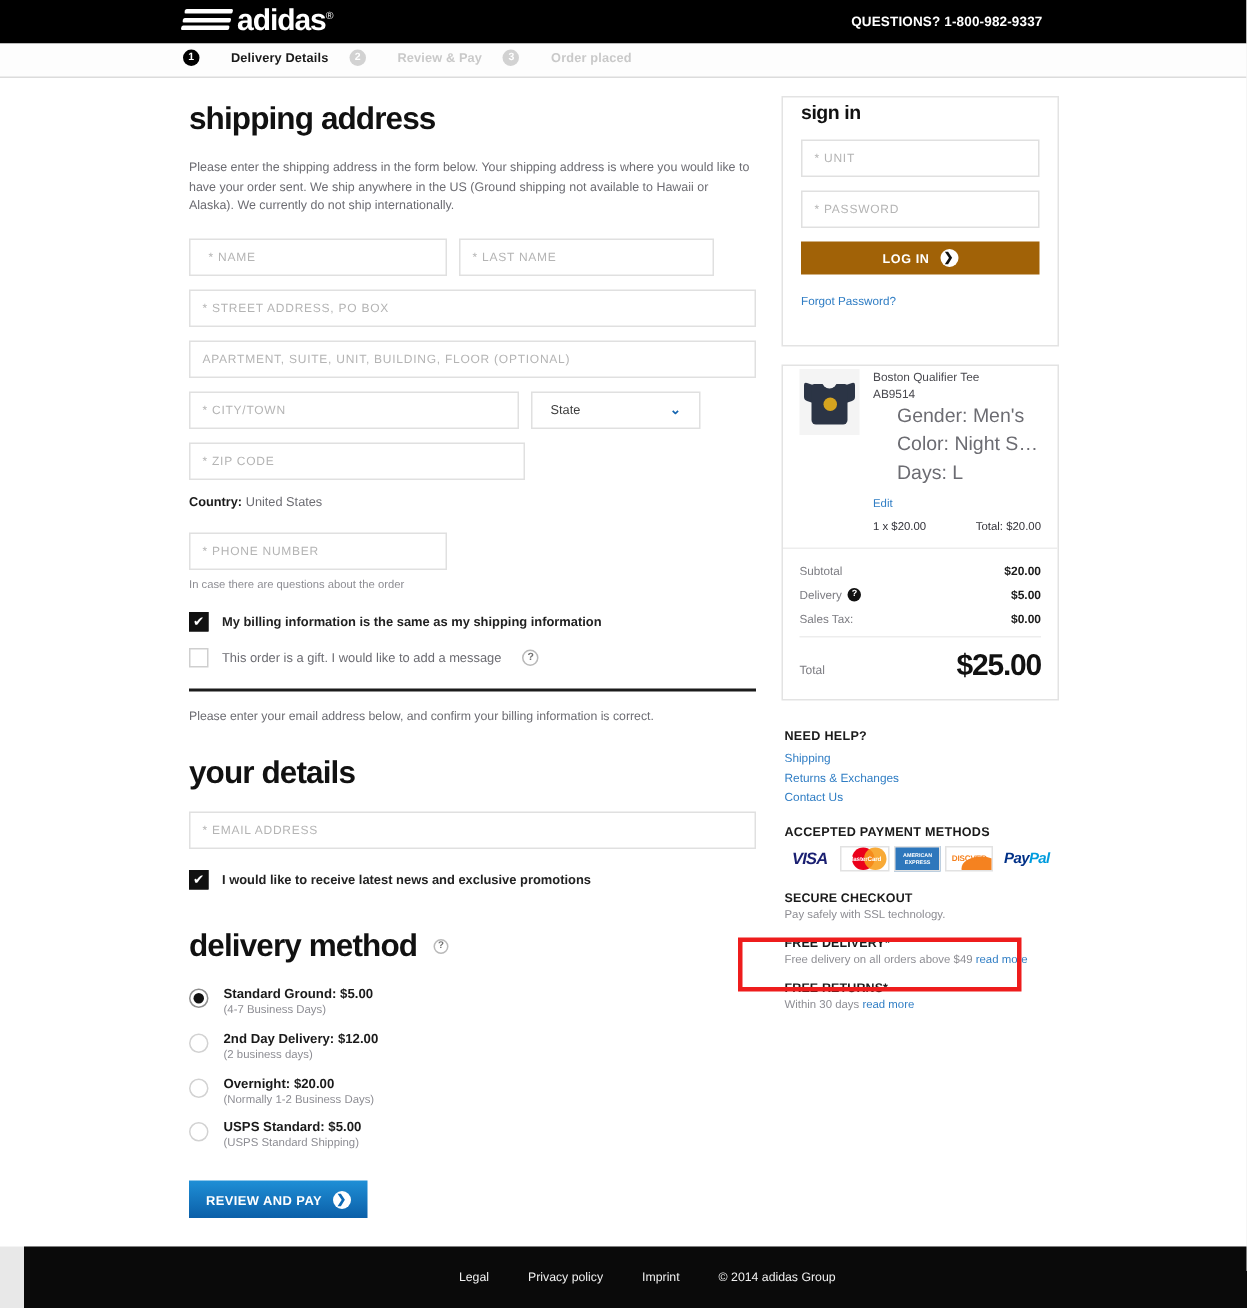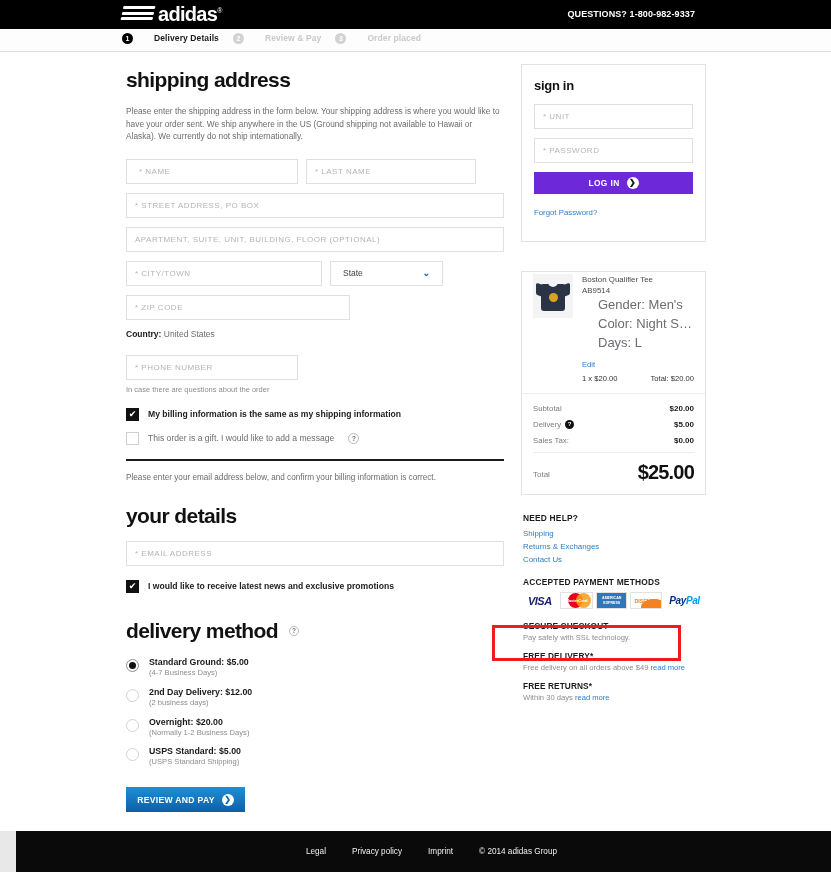--- a/index.html
+++ b/index.html
@@ -74,21 +74,21 @@
   .field {
     height:25px; border:1px solid #e0e0e0; background:#fff;
     font-size:8px; color:#b4b4b4; letter-spacing:.5px;
     display:flex; align-items:center; padding:0 8px;
     margin-bottom:9px; width:100%;
   }
   .row { display:flex; gap:8px; }
   .row .field { margin-bottom:9px; }
   .w-name { width:172px;padding-left:12px; }
   .w-last { width:170px; flex:none; }
-  .w-city { width:196px; }
+  .w-city { width:220px; }
   .w-state { width:113px; }
   .w-zip  { width:224px; }
   .w-phone{ width:172px; }
 
   .select {
     height:25px; border:1px solid #e0e0e0; background:#fff;
     font-size:8.5px; color:#3d3d3d; display:flex; align-items:center;
     justify-content:space-between; padding:0 12px; margin-bottom:9px;
   }
   .chev { color:#1565b0; font-size:9px; font-weight:bold; }
@@ -147,24 +147,24 @@
     display:flex; align-items:center; justify-content:center;
     color:#0b5fa8; font-size:8px; font-weight:bold; line-height:1;
   }
   .paybtn .arrow-circ { color:#0d6ab5; }
 
   
   .rightcol { position:absolute; left:521px; top:12px; width:185px; }
 
   .card { border:1px solid #e3e3e3; background:#fff; }
 
-  .signin { padding:13px 12px 22px 12px; margin-bottom:29px; }
+  .signin { padding:2px 12px 22px 12px; margin-bottom:12px; }
   h2.cardtitle { font-size:13px; font-weight:bold; margin:0 0 11px 0; color:#111; letter-spacing:-0.3px; }
   .loginbtn {
-    height:22px; background:#6d28d9; color:#fff;
+    height:22px; background:#a16207; color:#fff;
     font-size:8.4px; font-weight:bold; letter-spacing:.4px;
     display:flex; align-items:center; justify-content:center; gap:7px;
     margin-top:2px; margin-bottom:7px;
   }
   .loginbtn .arrow-circ { color:#111; }
   .forgot { font-size:7.8px; color:#2f7dc4; }
 
   .summary { margin-bottom:18px; }
   .sumhead { padding:9px 11px 7px 11px; }
   .sumhead h2 { font-size:12px; font-weight:bold; margin:0; display:inline; letter-spacing:-0.3px; }

